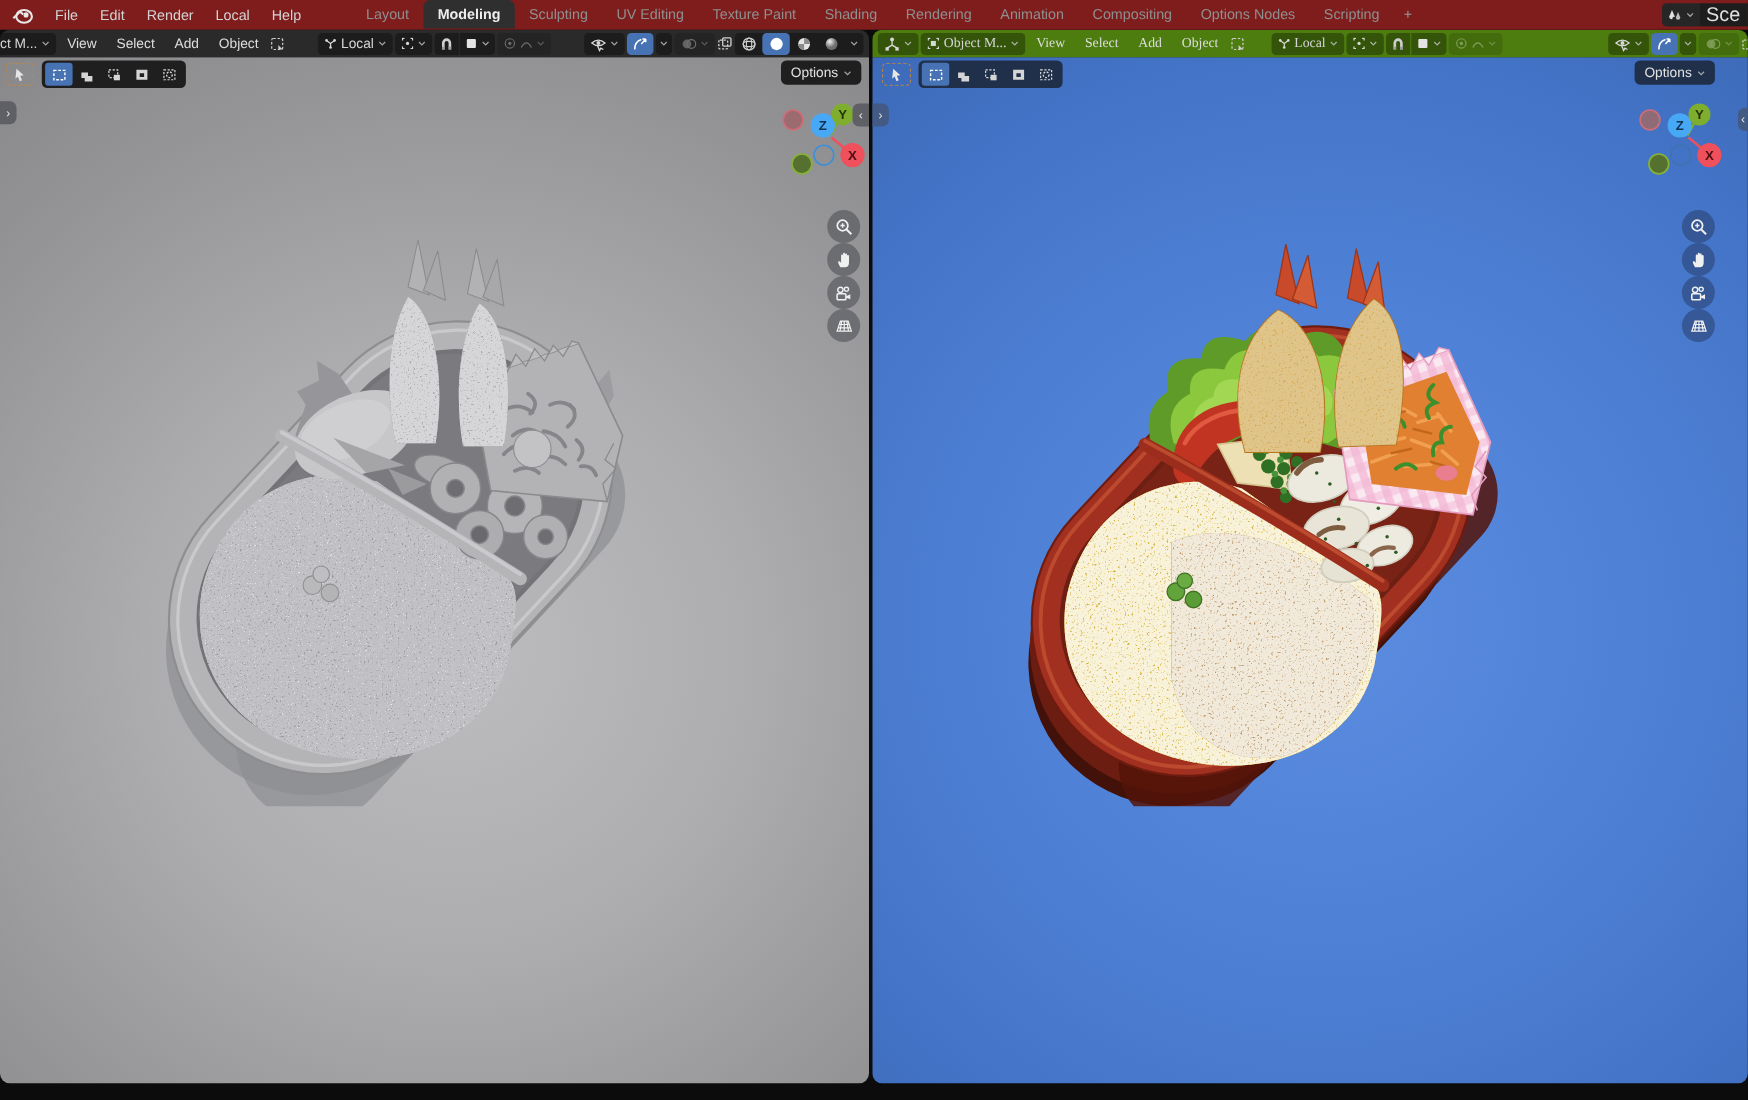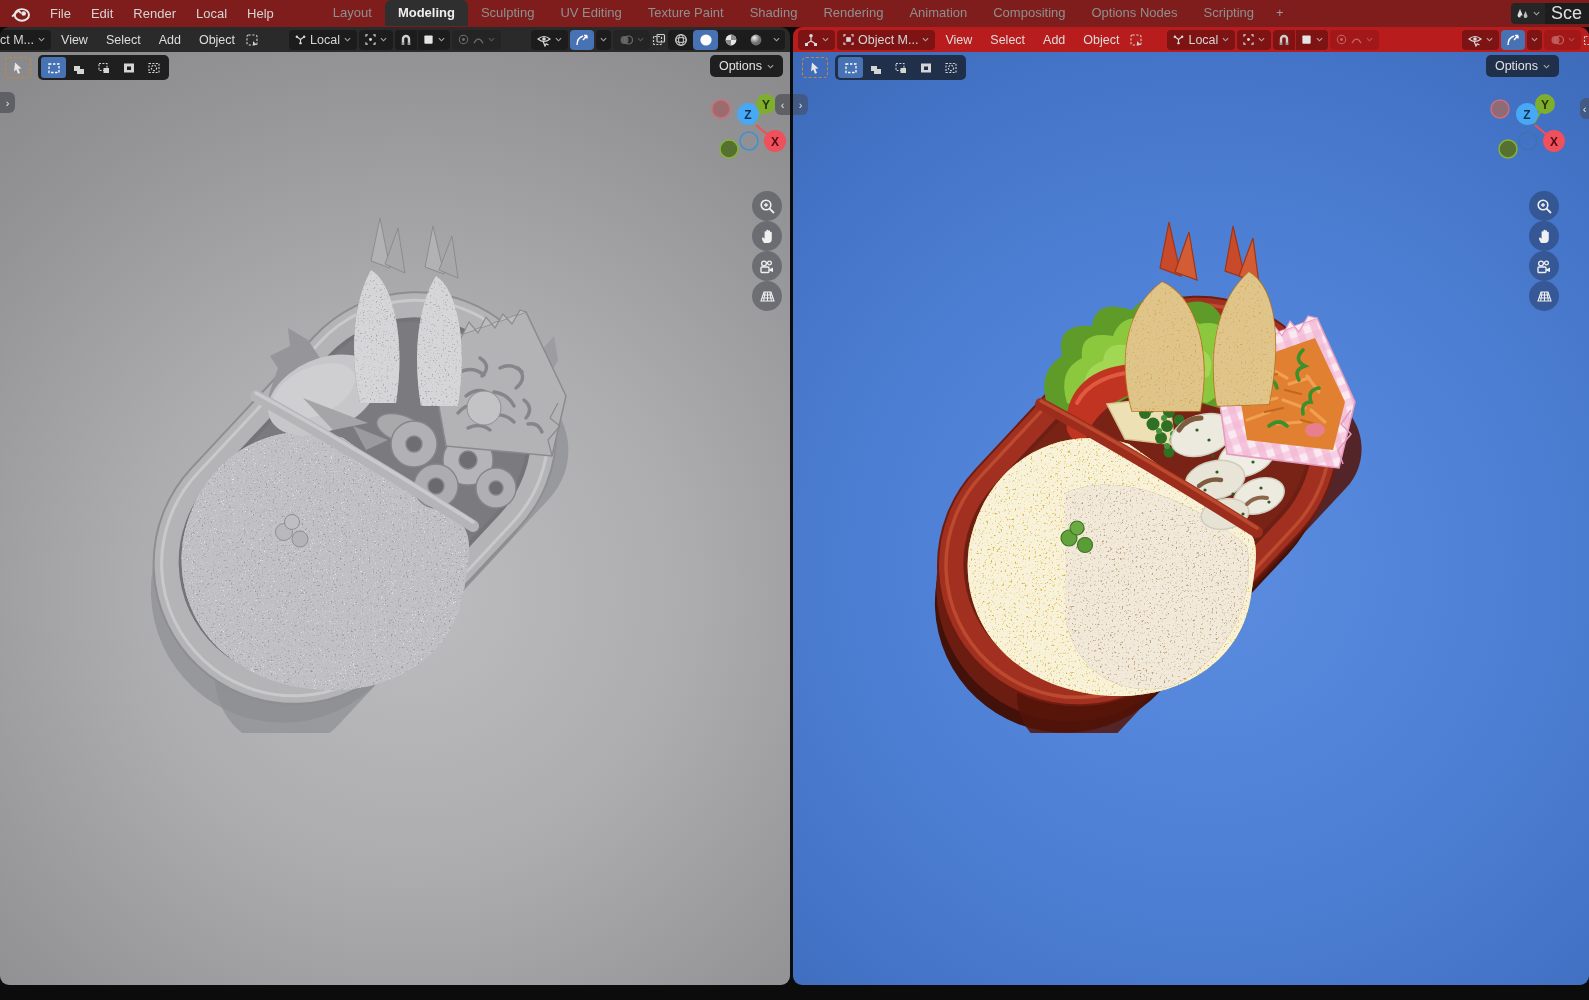--- a/index.html
+++ b/index.html
@@ -23,21 +23,21 @@
   .chev { width:7px; height:7px; opacity:.75; }
 
   
   .vp { position:absolute; top:27px; height:958px; border-radius:9px; overflow:hidden; }
   .vp-left  { left:0px;  width:790px; }
   .vp-right { left:793px; width:796px; }
 
   .vp-header { height:25px; display:flex; align-items:center; font-size:12.5px; color:#d6d6d6;
     position:relative; z-index:10; gap:2px; }
   .vp-left  .vp-header { background:#2a2a2a; }
-  .vp-right .vp-header { background:#b91c1c; }
+  .vp-right .vp-header { background:#4d7c0f;font-family:Liberation Serif, serif; }
   .hdr-menu { padding:3px 8px; border-radius:4px; color:#dedede; }
   .pill { display:flex; align-items:center; gap:4px; background:rgba(0,0,0,.32); border-radius:4px;
     height:20px; padding:0 6px; }
   .pill.join-l { border-radius:4px 0 0 4px; }
   .pill.join-r { border-radius:0 4px 4px 0; }
   .dim { opacity:.38; }
   .mini { width:14px; height:14px; display:block; }
   .mini-sm { width:11px; height:11px; display:block; }
   .blue-btn { background:#4772b3; border-radius:4px; height:20px; width:24px;
     display:flex; align-items:center; justify-content:center; }

